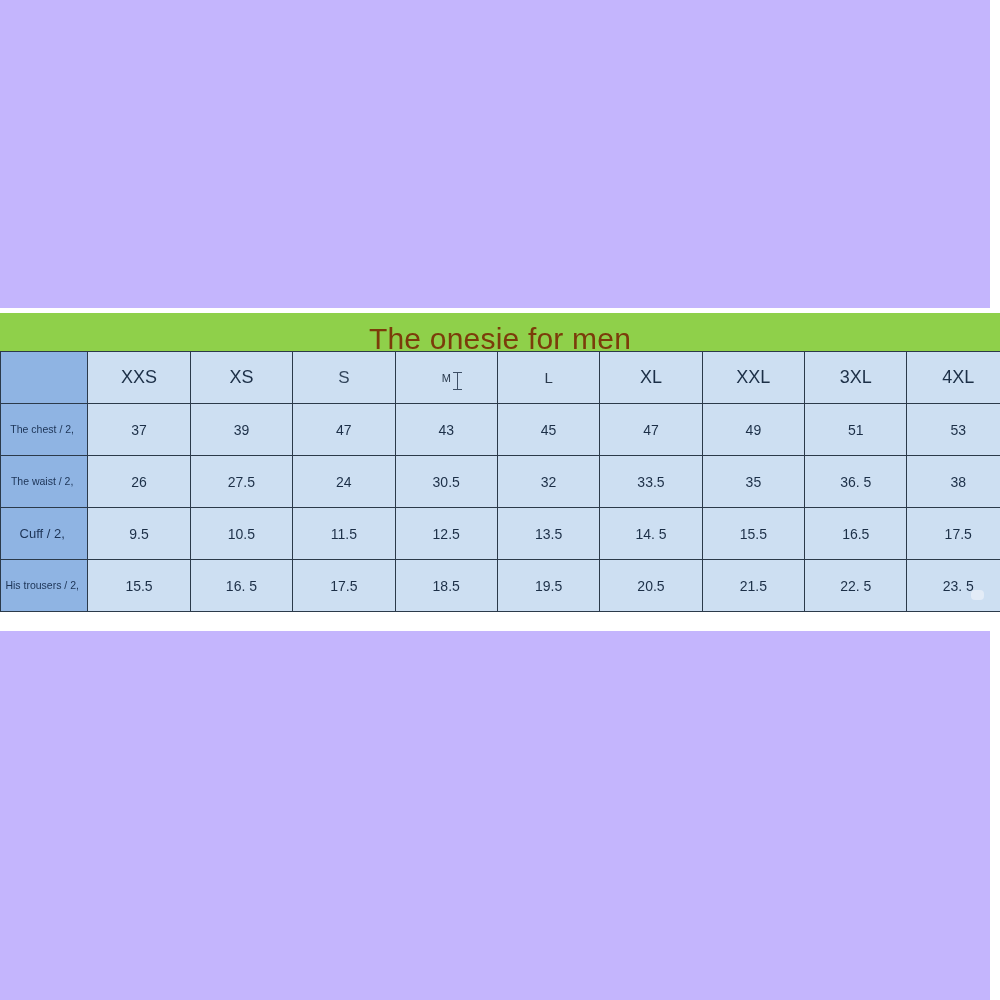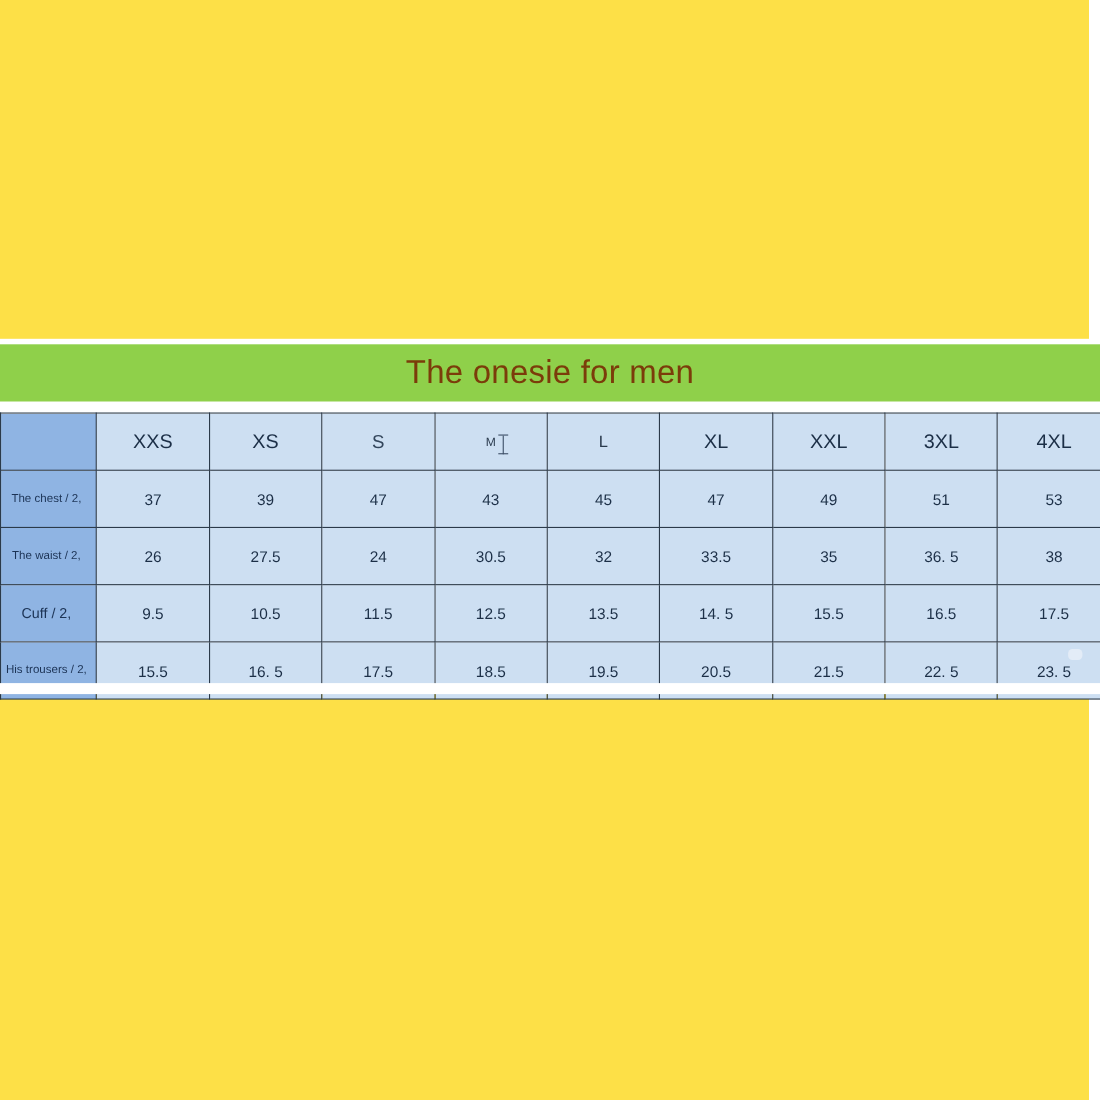--- a/index.html
+++ b/index.html
@@ -10,21 +10,21 @@
     height: 1000px;
     background: #ffffff;
     font-family: "Liberation Sans", sans-serif;
     overflow: hidden;
   }
 
   #page {
     position: relative;
     width: 990px;
     height: 1000px;
-    background: #fde047;
+    background: #c4b5fd;
   }
 
   
   .doc-surface {
     position: absolute;
     left: 0;
     top: 308px;
     width: 1000px;
     height: 322px;
     background: #ffffff;
@@ -52,21 +52,21 @@
     font-size: 30px;
     letter-spacing: 0.2px;
     color: #7b3c0a;
     white-space: nowrap;
   }
 
   
   .chart-wrap {
     position: absolute;
     left: 0;
-    top: 375px;
+    top: 351px;
     width: 1000px;
     height: 258px;
     border-radius: 10px;
   }
 
   table.size-chart {
     border-collapse: collapse;
     table-layout: fixed;
     width: 1010px;   
     margin: 0;

